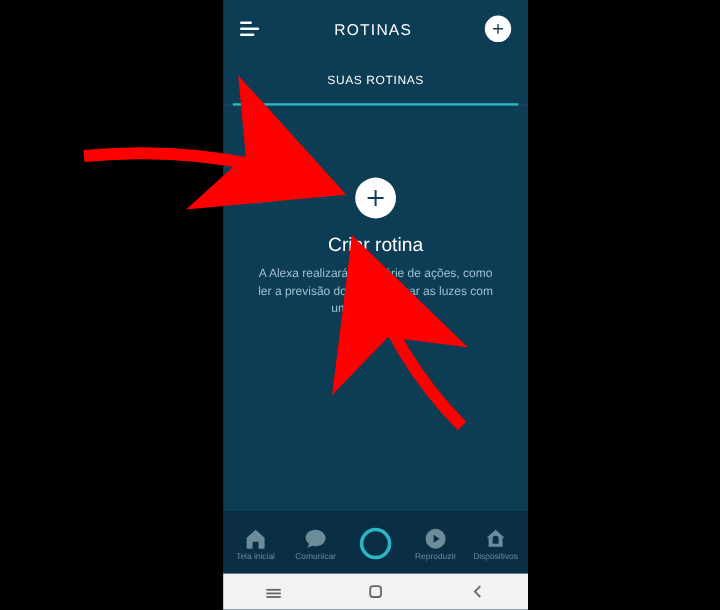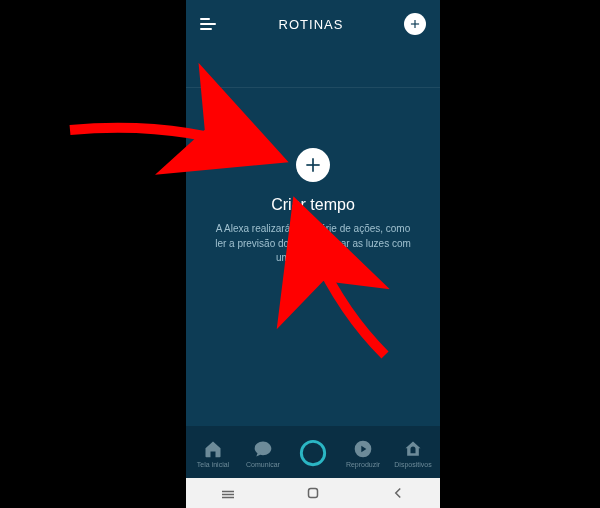--- a/index.html
+++ b/index.html
@@ -131,30 +131,33 @@
     <div class="header-title">ROTINAS</div>
     <div class="plus-circle">
       <svg viewBox="0 0 24 24" width="14" height="14">
           <path fill="#0d3c55" d="M11 5h2v14h-2z"></path>
           <path fill="#0d3c55" d="M5 11h14v2H5z"></path>
         </svg>
     </div>
   </div>
 
   <div class="tabs">
+    <div class="tab active">
+      <span>SUAS ROTINAS</span>
+    </div>
   </div>
 
   <div class="content">
     <div class="big-plus">
       <svg viewBox="0 0 24 24" width="20" height="20">
           <path fill="#0d3c55" d="M11 4h2v16h-2z"></path>
           <path fill="#0d3c55" d="M4 11h16v2H4z"></path>
         </svg>
     </div>
-    <div class="create-title">Criar tempo</div>
+    <div class="create-title">Criar rotina</div>
     <div class="create-desc">A Alexa realizará uma série de ações, como ler a previsão do tempo e ligar as luzes com um só comando.</div>
   </div>
 
   <div class="bottom-nav">
     <div class="nav-item">
       <svg viewBox="0 0 24 24">
           <path d="M3 11l9-8 9 8v10a1 1 0 01-1 1h-5v-7h-6v7H4a1 1 0 01-1-1V11z"></path>
         </svg>
       <span>Tela inicial</span>
     </div>

